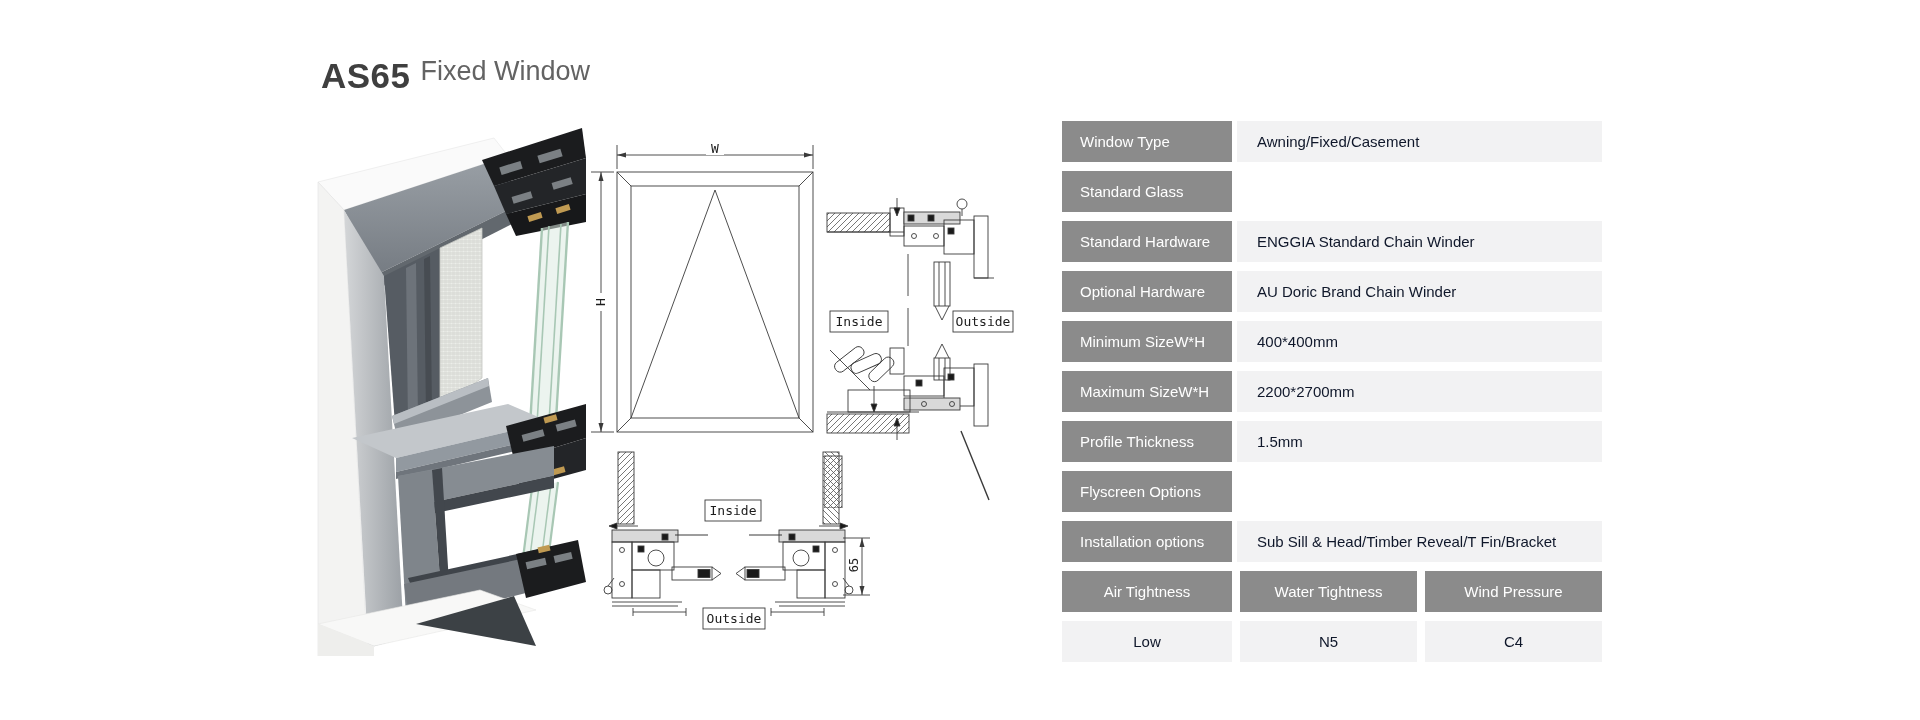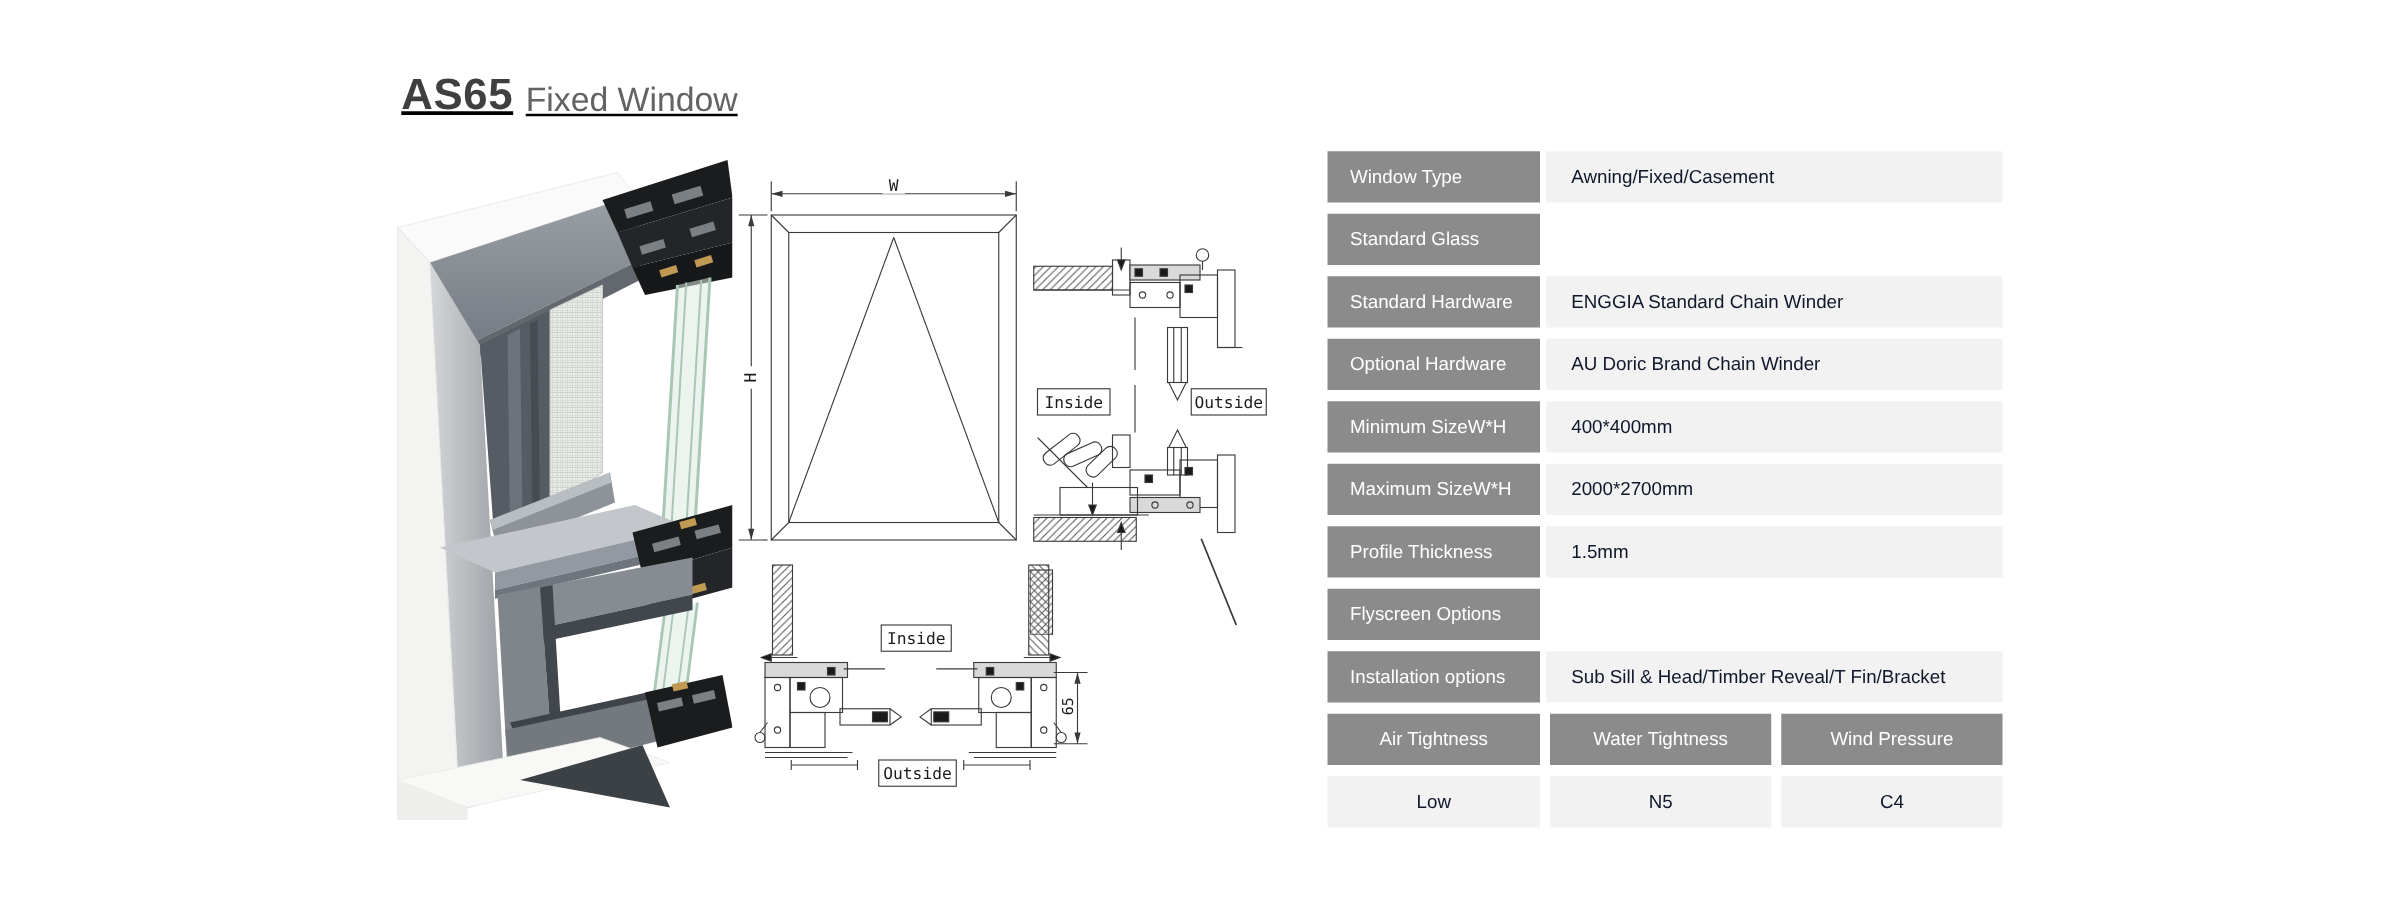--- a/index.html
+++ b/index.html
@@ -1,20 +1,20 @@
 <!DOCTYPE html>
 <html><head>
 <meta charset="utf-8">
 <style>
   html,body{margin:0;padding:0;background:#ffffff;}
   .canvas{position:relative;width:1920px;height:720px;background:#ffffff;overflow:hidden;
           font-family:"Liberation Sans",sans-serif;}
 
   
-  .title-wrap{position:absolute;left:321px;top:56px;display:flex;align-items:flex-end;gap:10px;text-decoration:underline;}
+  .title-wrap{position:absolute;left:321px;top:56px;display:flex;align-items:flex-start;gap:10px;}
   .title-model{font-size:35px;font-weight:700;color:#3f3f3f;letter-spacing:0.5px;}
   .title-product{font-size:27px;font-weight:400;color:#636363;}
 
   
   .spec-table{position:absolute;left:1062px;top:121px;width:540px;}
   .spec-row{display:grid;grid-template-columns:170px 1fr;gap:5px;height:41px;margin-bottom:9px;}
   .spec-row.perf{grid-template-columns:170px 1fr 1fr;gap:8px;}
   .cell-label{background:#8b8b8b;color:#ffffff;font-size:15px;font-weight:400;
               display:flex;align-items:center;padding-left:18px;}
   .cell-value{background:#f2f2f3;color:#0f172a;font-size:15px;
@@ -351,21 +351,21 @@
     <div class="spec-row">
       <div class="cell-label">Optional Hardware</div>
       <div class="cell-value">AU Doric Brand Chain Winder</div>
     </div>
     <div class="spec-row">
       <div class="cell-label">Minimum SizeW*H</div>
       <div class="cell-value">400*400mm</div>
     </div>
     <div class="spec-row">
       <div class="cell-label">Maximum SizeW*H</div>
-      <div class="cell-value">2000*2700mm</div>
+      <div class="cell-value">2200*2700mm</div>
     </div>
     <div class="spec-row">
       <div class="cell-label">Profile Thickness</div>
       <div class="cell-value">1.5mm</div>
     </div>
     <div class="spec-row">
       <div class="cell-label">Flyscreen Options</div>
     </div>
     <div class="spec-row">
       <div class="cell-label">Installation options</div>

